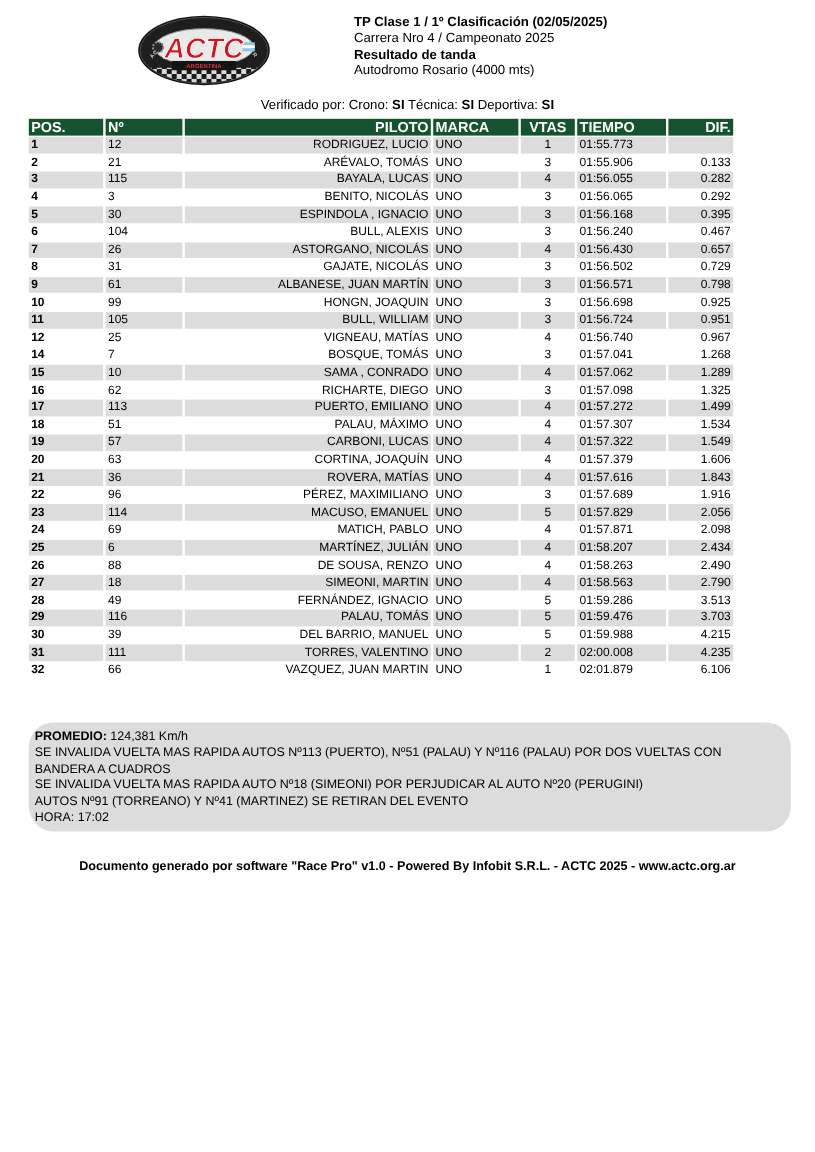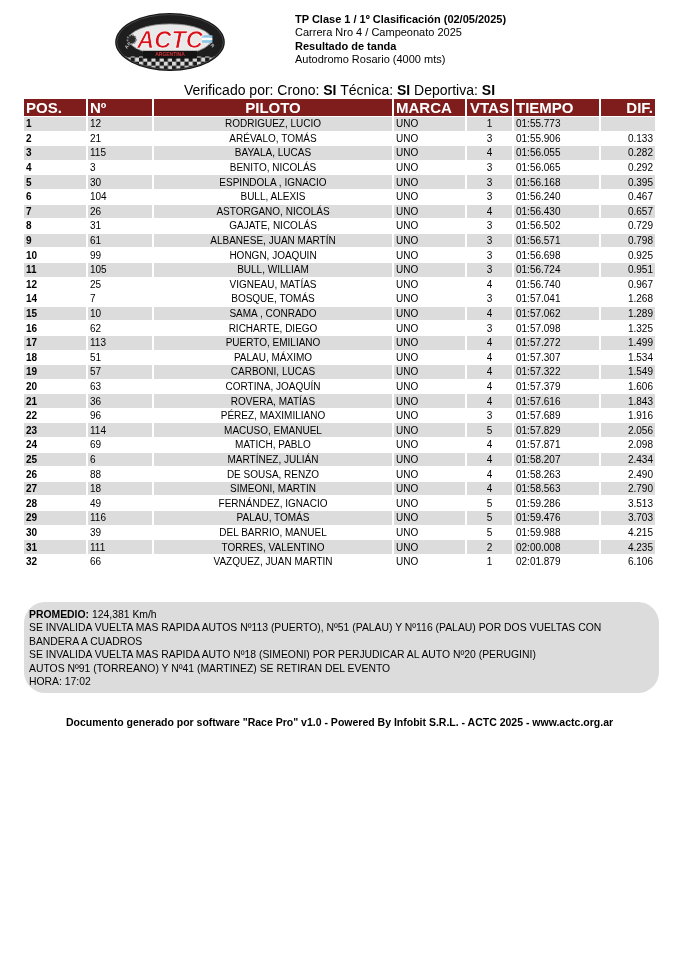--- a/index.html
+++ b/index.html
@@ -5,40 +5,40 @@
   * { margin:0; padding:0; box-sizing:border-box; }
   html,body { background:#fff; }
   body { font-family:"Liberation Sans", sans-serif; color:#000; }
   .page { position:relative; width:679px; height:960px; background:#fff; overflow:hidden; }
 
   
   .logo-wrap { position:absolute; left:114px; top:12px; width:112px; height:60px;text-align:center; }
   .title-block { position:absolute; left:295px; top:13px; font-size:11px; line-height:13.4px; }
   .title-block .b { font-weight:bold; }
 
-  .verify-line { position:absolute; top:82px; left:0; width:100%; text-align:center; font-size:14px; }
+  .verify-line { position:absolute; top:82px; left:0; width:100%; text-align:center; font-size:11px; }
   .verify-line b { font-weight:bold; }
 
   
   table.results { position:absolute; left:22px; top:98px; border-collapse:separate; border-spacing:2px 1px; table-layout:fixed; }
   table.results th {
-    background:#7f1d1d; color:#fff; font-weight:bold; font-size:15px;
+    background:#14532d; color:#fff; font-weight:bold; font-size:12px;
     height:13px; padding:0 2px; white-space:nowrap; overflow:hidden;
   }
   table.results td {
     font-size:10px; height:13.6px; padding:0 2px; white-space:nowrap; overflow:hidden;
     background:#fff;
   }
   table.results tr.odd td { background:#dcdcdc; }
   .c0 { width:62px;  text-align:left; }
   .c1 { width:64px;  text-align:left; }
-  .c2 { width:238px; text-align:center; }
+  .c2 { width:205px; text-align:right; }
   .c3 { width:71px;  text-align:left; }
   .c4 { width:45px;  text-align:center; }
-  .c5 { width:85px;  text-align:left;margin-top:13px; }
+  .c5 { width:74px;  text-align:left;margin-top:13px; }
   .c6 { width:54px;  text-align:right; }
   td.c0 { font-weight:bold; }
 
   
   .summary { position:absolute; left:24px; top:602px; width:635px; background:#dcdcdc;
              padding:6px 5px 5px 5px; font-size:10.4px; line-height:13.4px;border-radius:21px; }
   .summary .b { font-weight:bold; }
 
   
   .credit { position:absolute; top:716px; left:0; width:100%; text-align:center;

